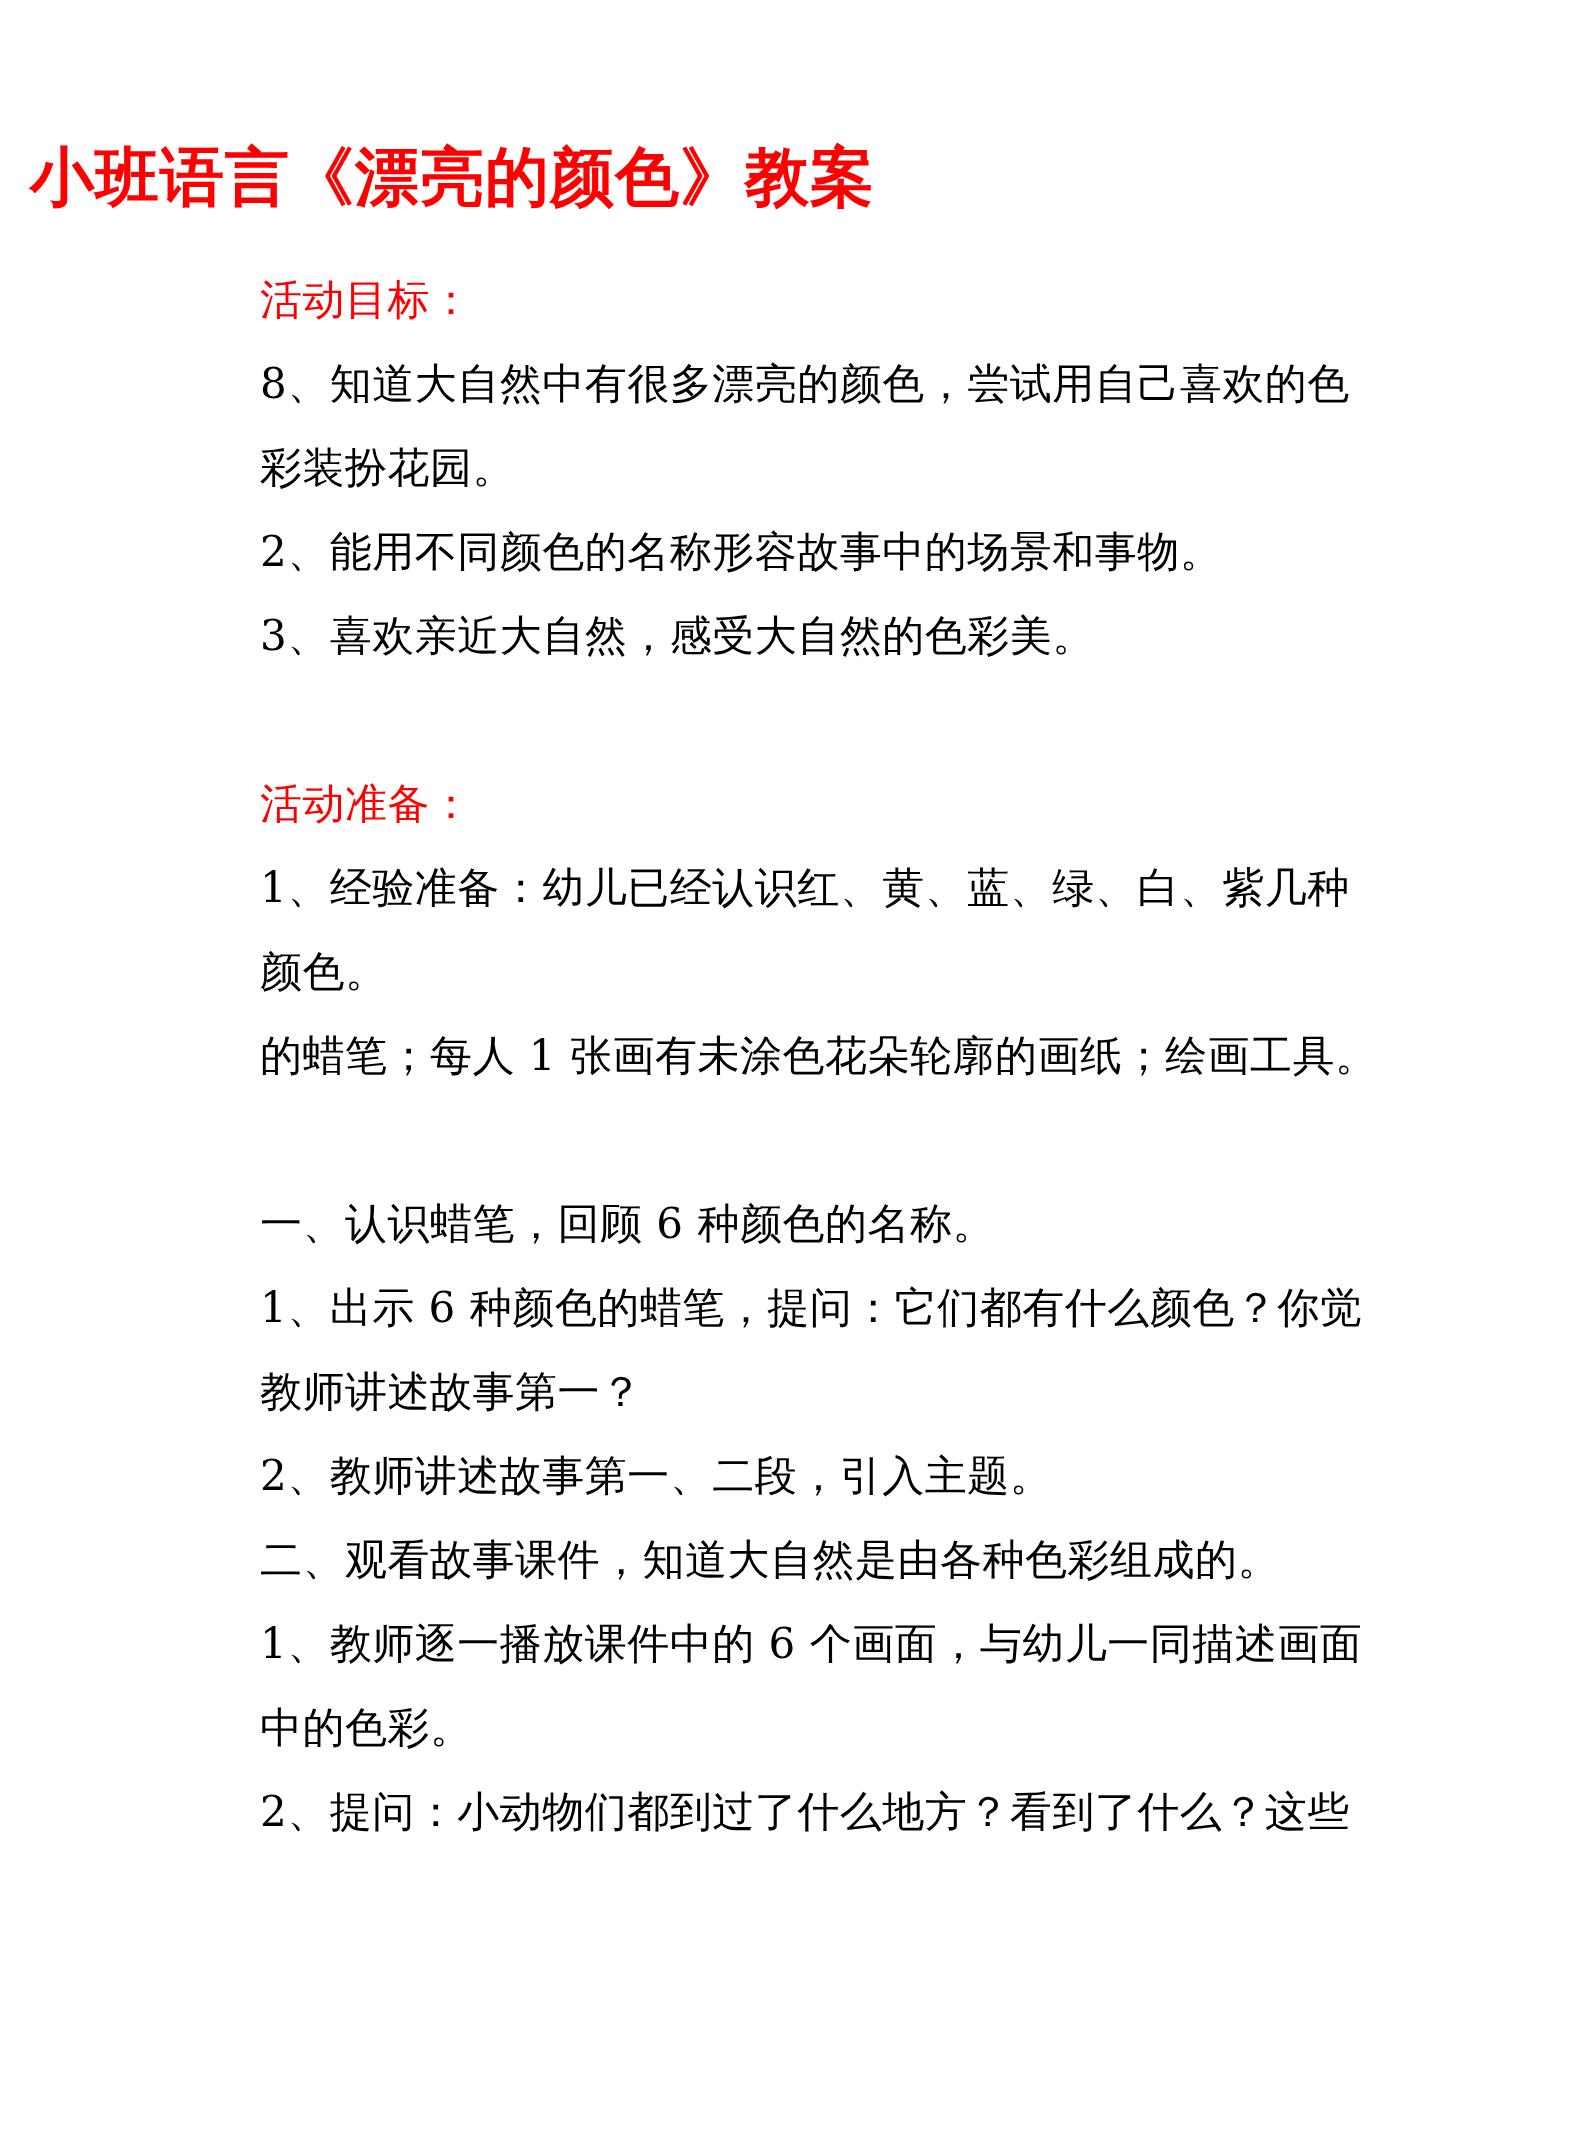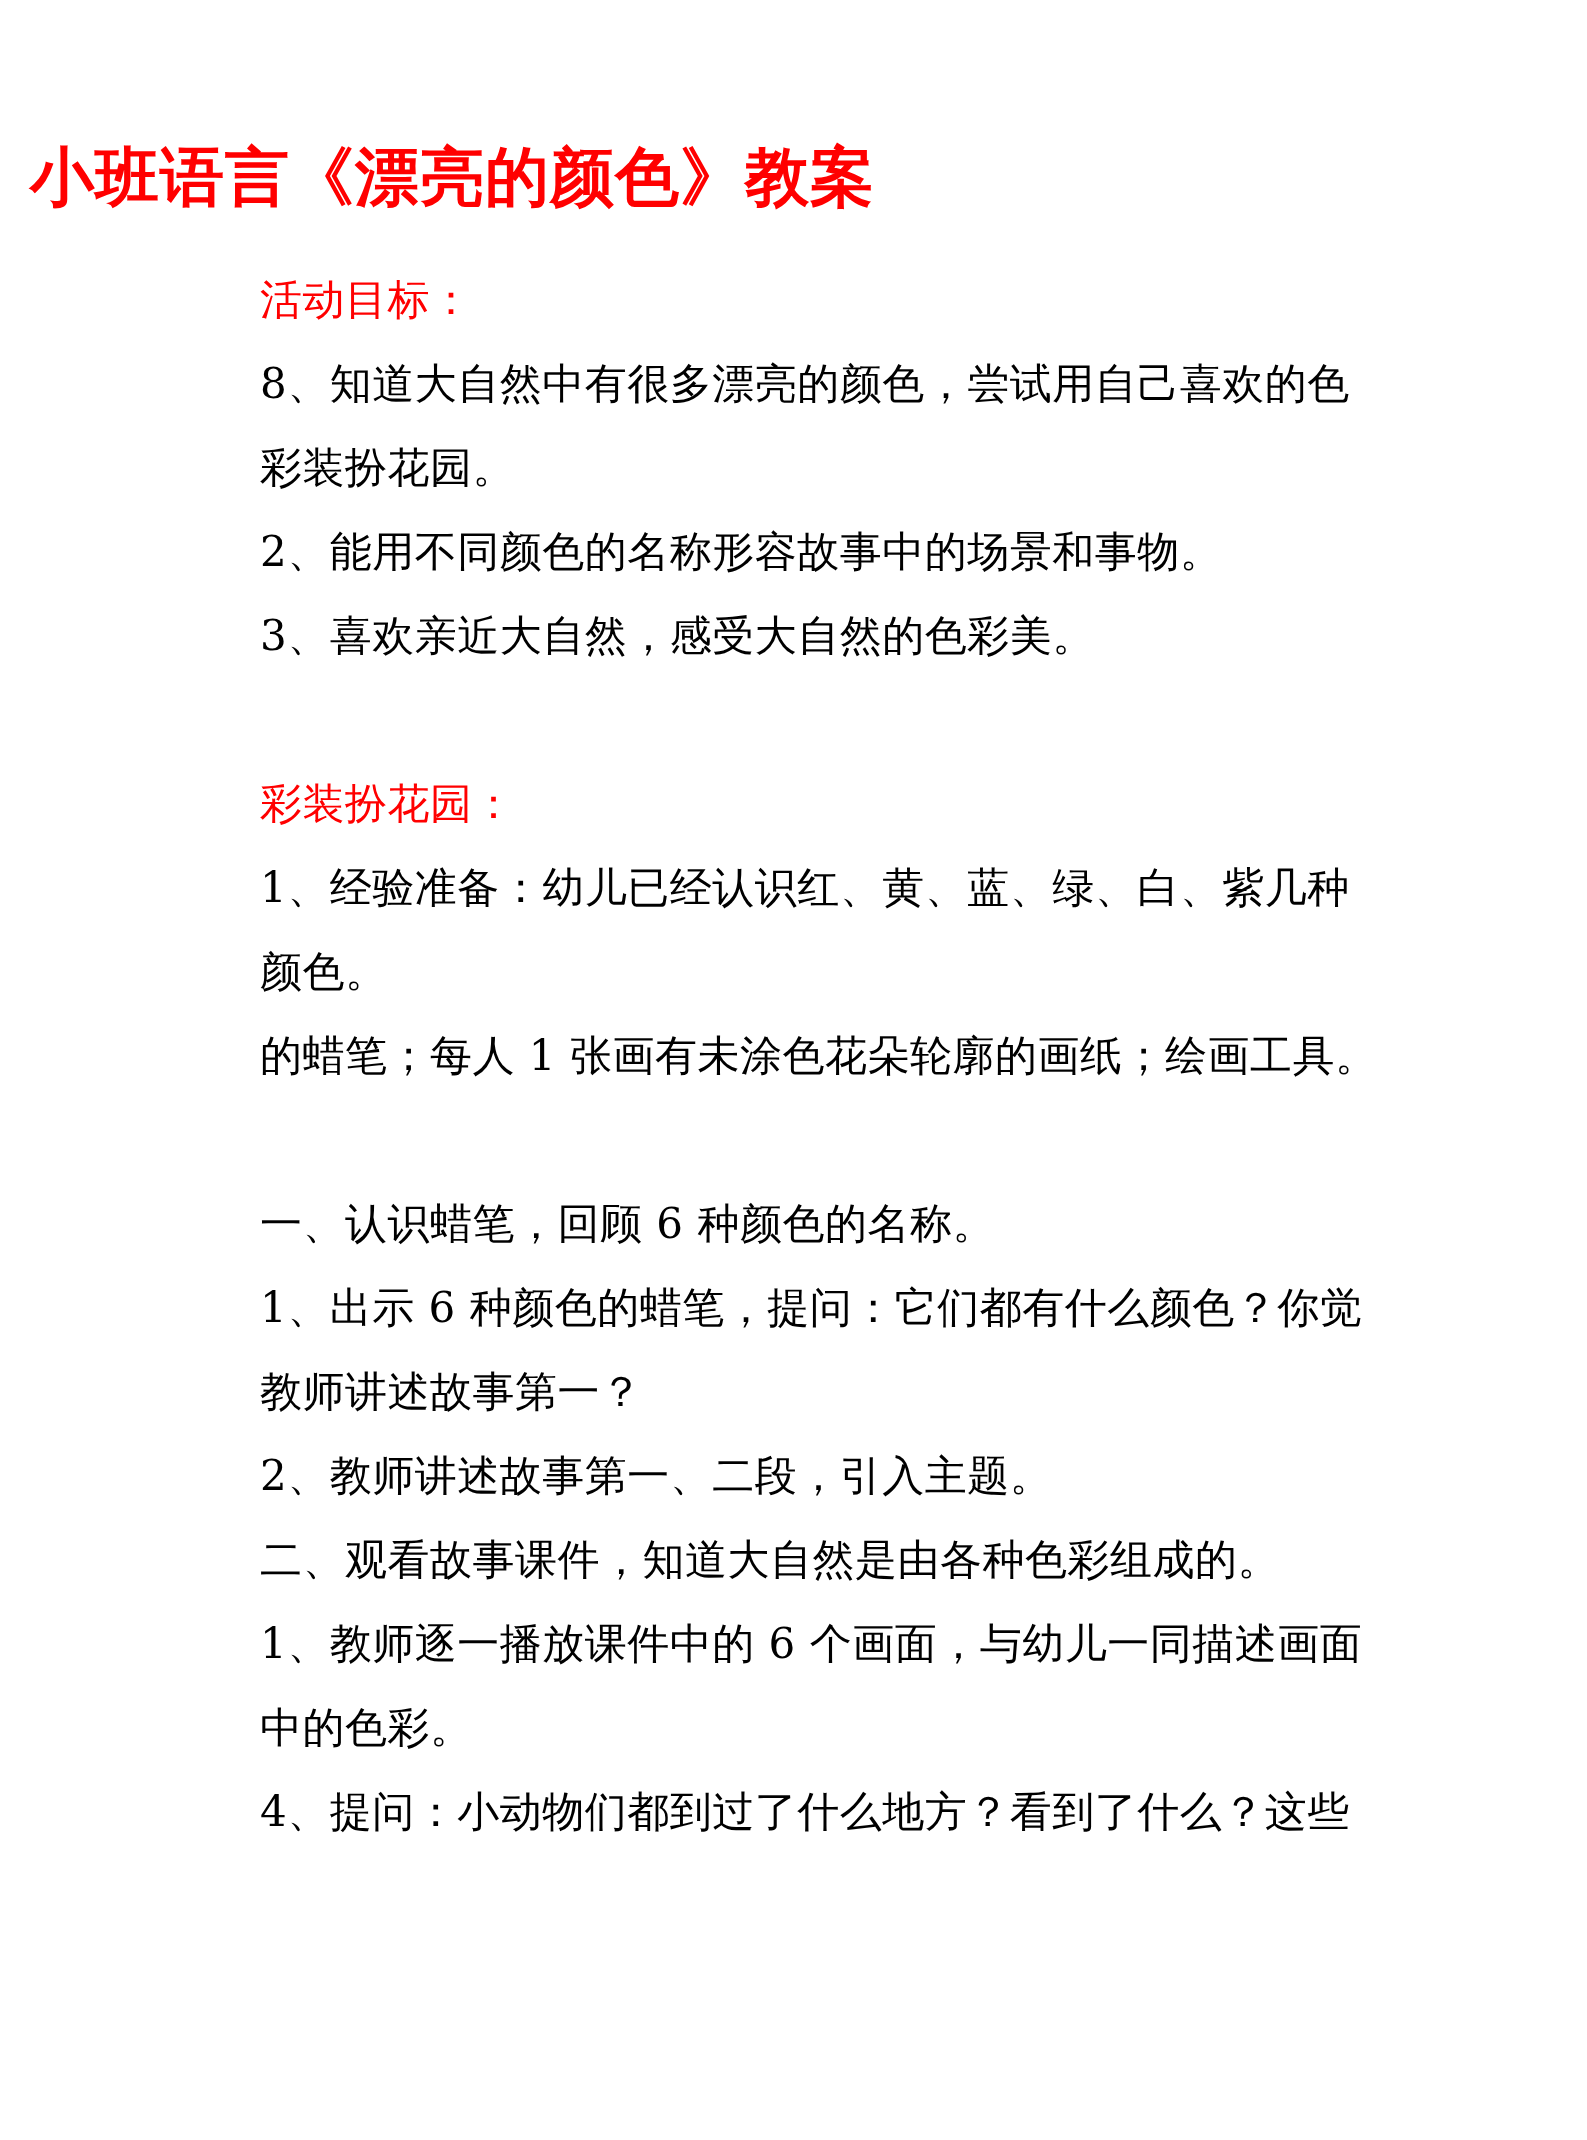--- a/index.html
+++ b/index.html
@@ -66,32 +66,32 @@
       <div class="line heading">活动目标：</div>
       <div class="line">8、知道大自然中有很多漂亮的颜色，尝试用自己喜欢的色</div>
       <div class="line">彩装扮花园。</div>
       <div class="line">2、能用不同颜色的名称形容故事中的场景和事物。</div>
       <div class="line">3、喜欢亲近大自然，感受大自然的色彩美。</div>
     </div>
 
     <div class="gap"></div>
 
     <div>
-      <div class="line heading">彩装扮花园：</div>
+      <div class="line heading">活动准备：</div>
       <div class="line">1、经验准备：幼儿已经认识红、黄、蓝、绿、白、紫几种</div>
       <div class="line">颜色。</div>
       <div class="line">的蜡笔；每人 1 张画有未涂色花朵轮廓的画纸；绘画工具。</div>
     </div>
 
     <div class="gap"></div>
 
     <div>
       <div class="line">一、认识蜡笔，回顾 6 种颜色的名称。</div>
       <div class="line">1、出示 6 种颜色的蜡笔，提问：它们都有什么颜色？你觉</div>
       <div class="line">教师讲述故事第一？</div>
       <div class="line">2、教师讲述故事第一、二段，引入主题。</div>
       <div class="line">二、观看故事课件，知道大自然是由各种色彩组成的。</div>
       <div class="line">1、教师逐一播放课件中的 6 个画面，与幼儿一同描述画面</div>
       <div class="line">中的色彩。</div>
-      <div class="line">4、提问：小动物们都到过了什么地方？看到了什么？这些</div>
+      <div class="line">2、提问：小动物们都到过了什么地方？看到了什么？这些</div>
     </div>
   </div>
 </div>
 
 </body></html>

